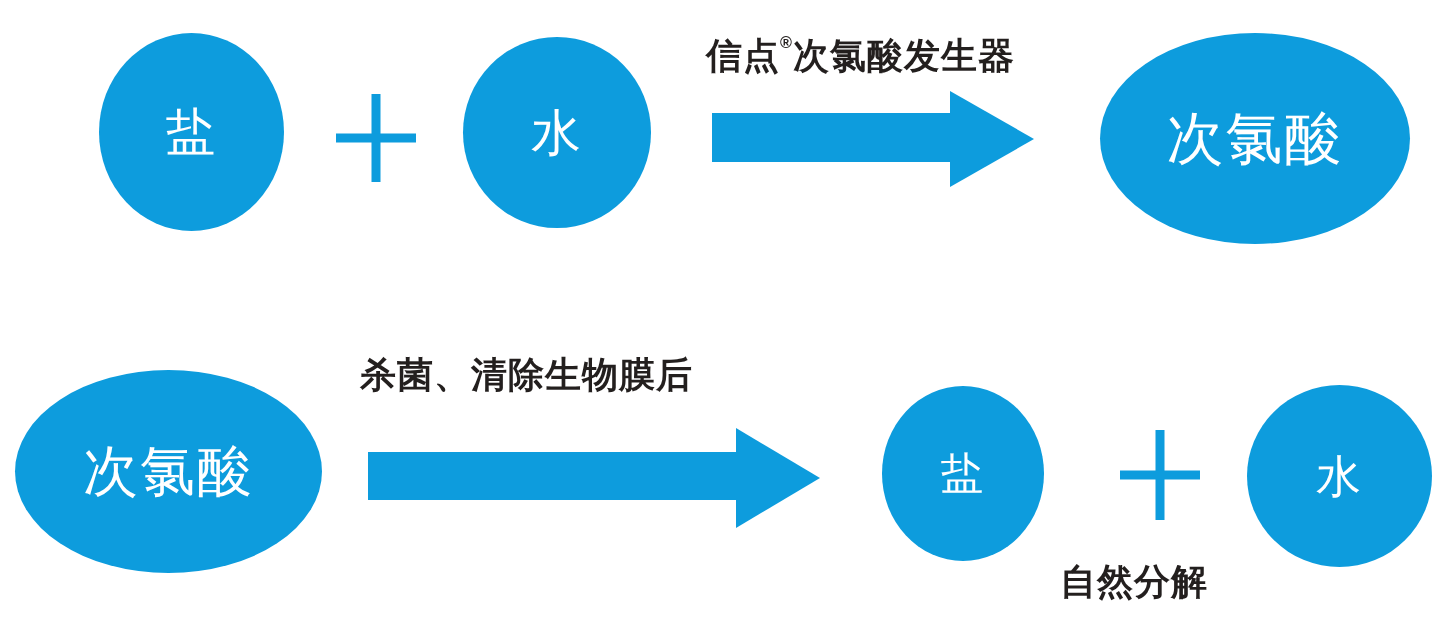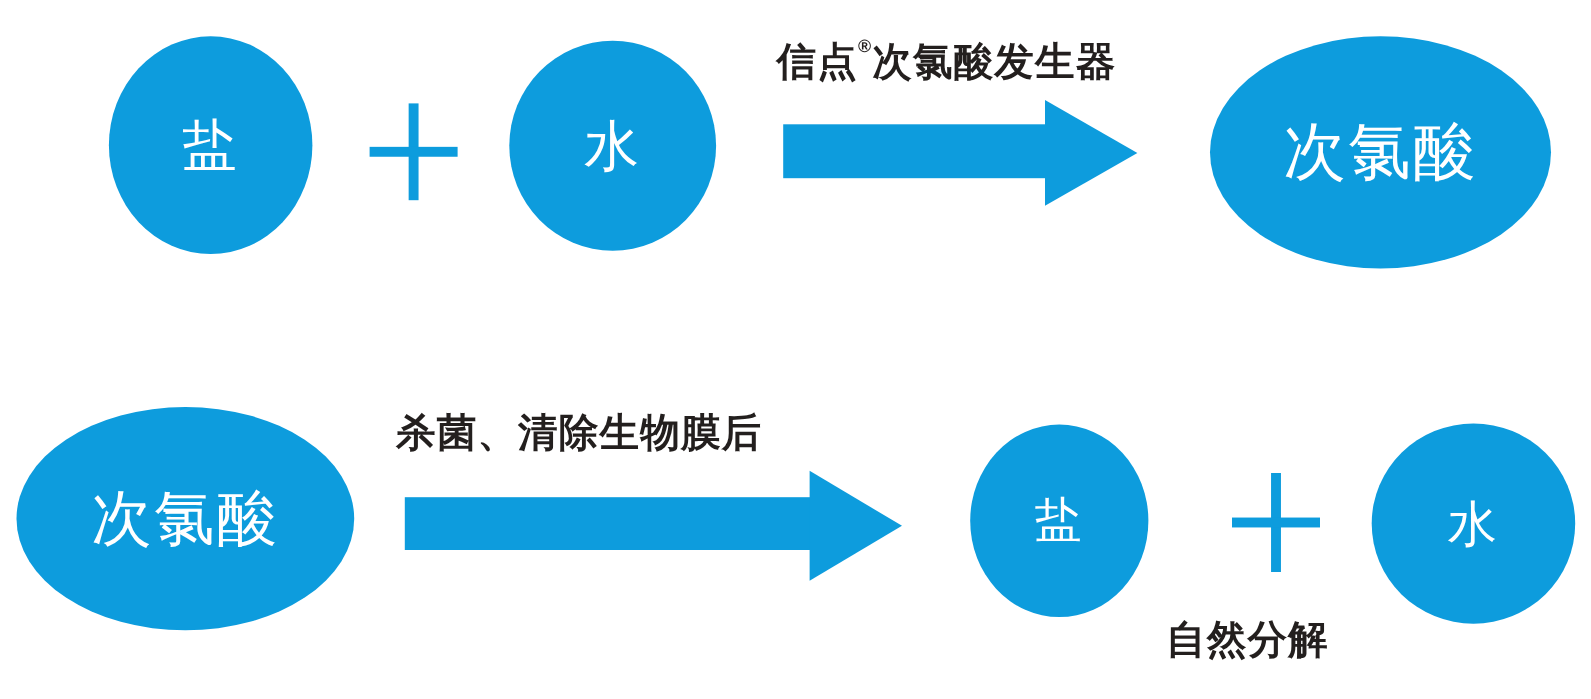--- a/index.html
+++ b/index.html
@@ -63,21 +63,21 @@
   
   .label{
     position:absolute;color:var(--ink);font-weight:800;
     font-size:36px;line-height:1.1;letter-spacing:1px;white-space:nowrap;
   }
   .label-generator{left:706px;top:36px;}
   .label-generator sup{
     font-size:0.45em;font-weight:700;vertical-align:top;
     position:relative;top:-2px;
   }
-  .label-process{left:360px;top:373px;}
+  .label-process{left:360px;top:355px;}
   .label-decompose{left:1060px;top:562px;text-align:right;}
 </style>
 </head>
 <body>
 
 <div class="canvas">
 
   <div class="node c-salt1">
     <span>盐</span>
   </div>

